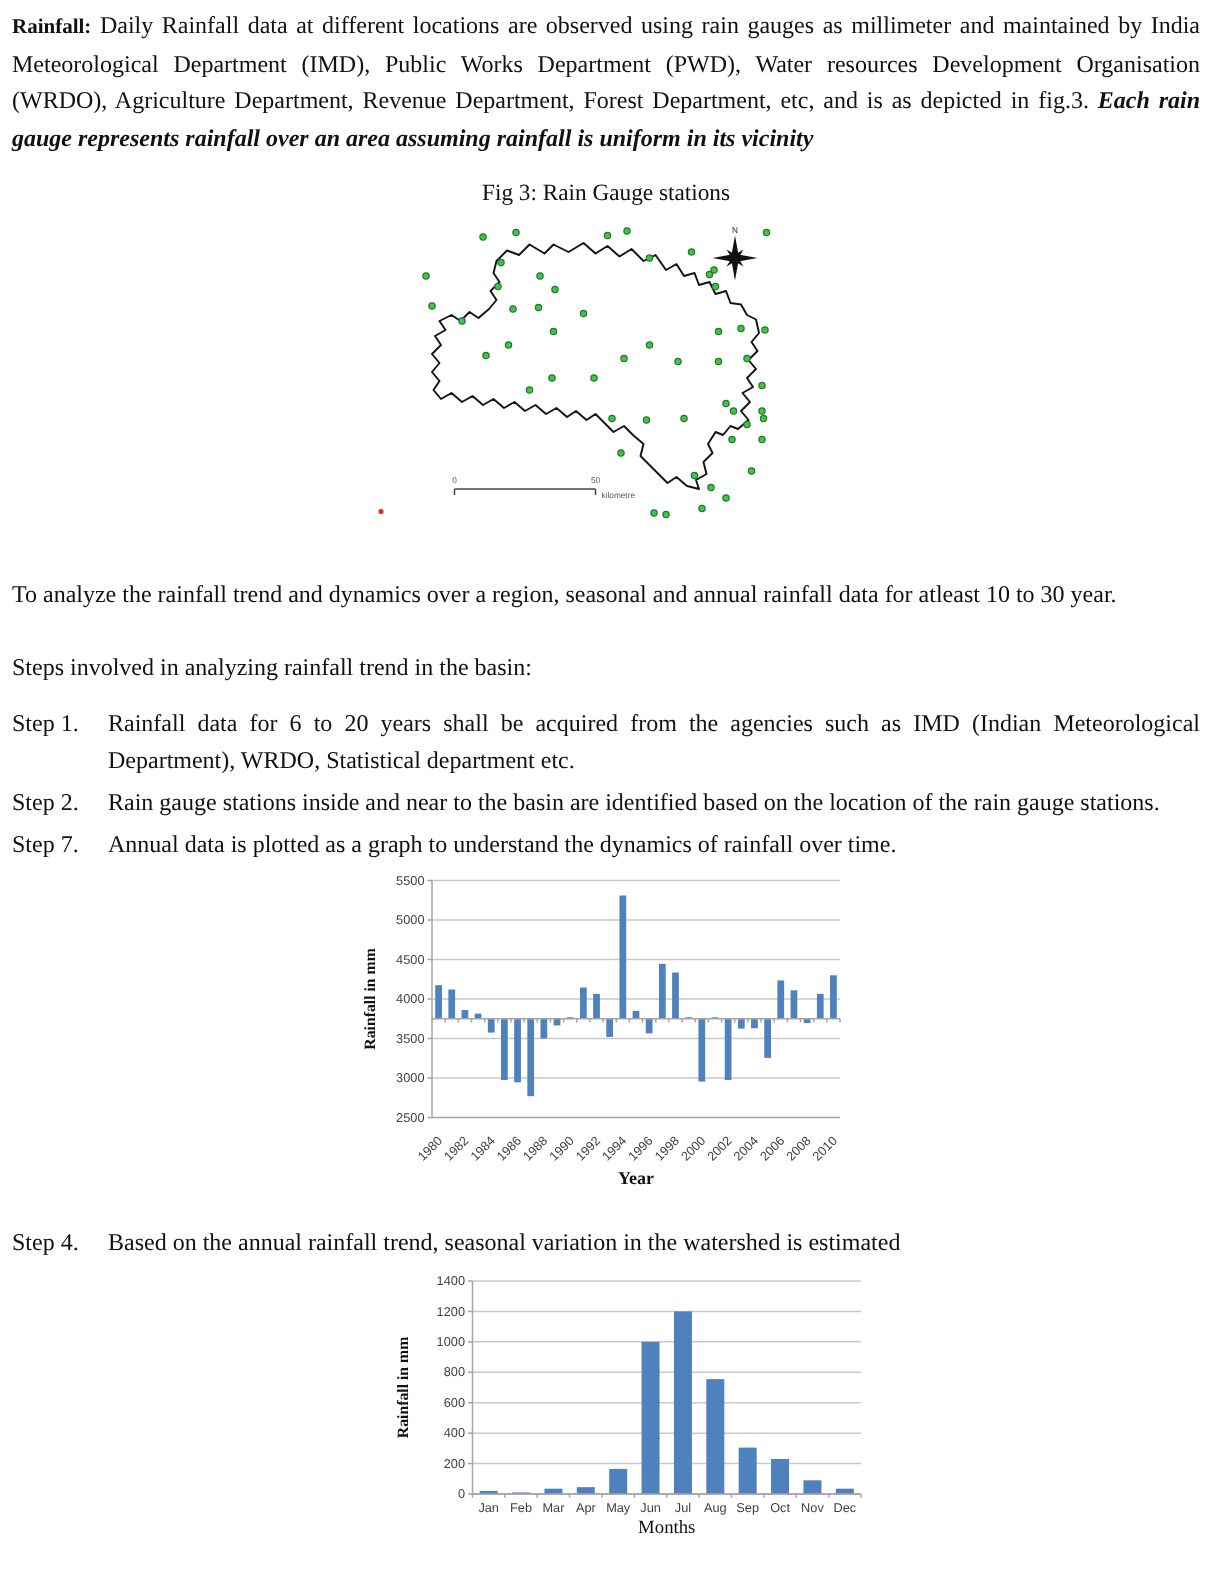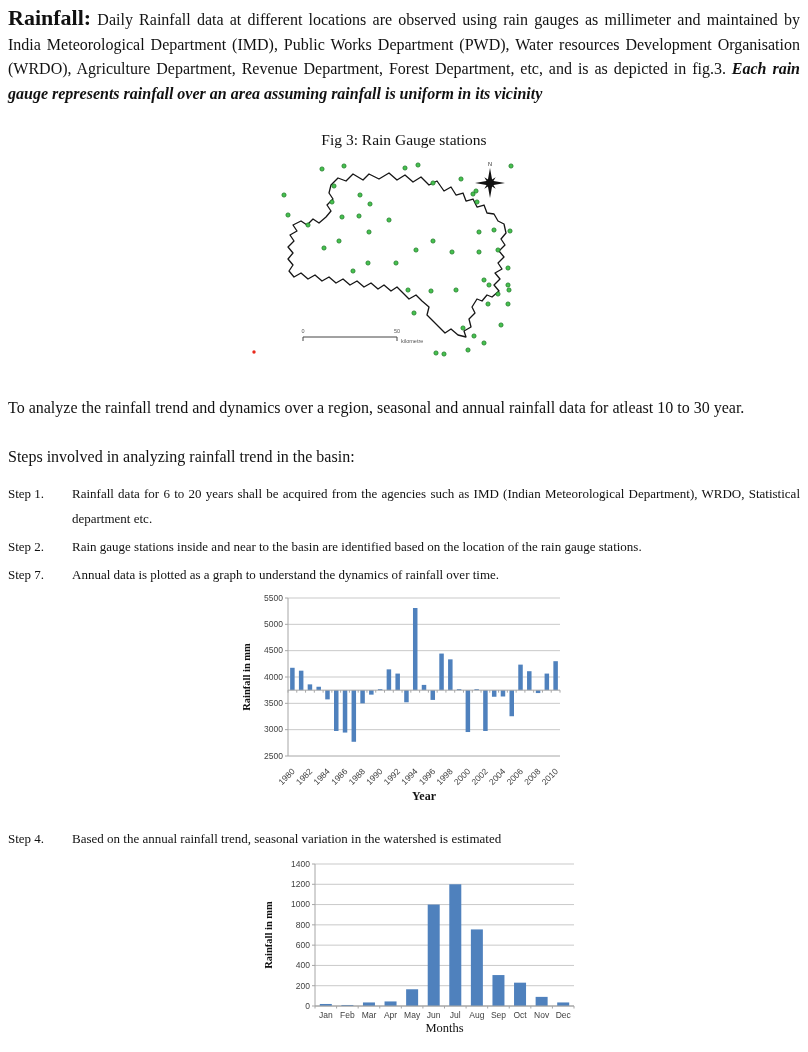--- a/index.html
+++ b/index.html
@@ -3,28 +3,28 @@
 <meta charset="utf-8">
 <style>
   html,body{margin:0;padding:0;background:#ffffff;}
   body{
     width:808px;height:1052px;overflow:hidden;
     font-family:"Liberation Serif","DejaVu Serif",serif;
     color:#111;position:relative;
   }
   .page{padding:6px 8px 0 8px;}
   .para{font-size:16px;line-height:24.5px;text-align:justify;margin:0 0 0 0;}
-  .lead-bold{font-weight:bold;font-size:22px;}
+  .lead-bold{font-weight:bold;font-size:14px;}
   .emph{font-weight:bold;font-style:italic;}
-  .fig-caption{text-align:center;font-size:15.5px;margin-top:25px;}
+  .fig-caption{text-align:center;font-size:15.5px;margin-top:15px;}
   .map-wrap{margin:2px 0 0 238px;width:282px;height:236px;}
   .p2{margin-top:9px;}
   .p3{margin-top:24px;}
   .steps{margin-top:12px;}
-  .step{position:relative;padding-left:64px;font-size:13px;line-height:25px;text-align:justify;margin-bottom:3px;}
+  .step{position:relative;padding-left:64px;font-size:16px;line-height:25px;text-align:justify;margin-bottom:3px;}
   .step .lbl{position:absolute;left:0;top:0;}
   .chart1-wrap{margin:2px 0 0 232px;}
   .step4{margin-top:16px;}
   .chart2-wrap{margin:2px 0 0 252px;}
   svg text{user-select:none;}
 </style>
 </head>
 <body>
 
 <div class="page">

